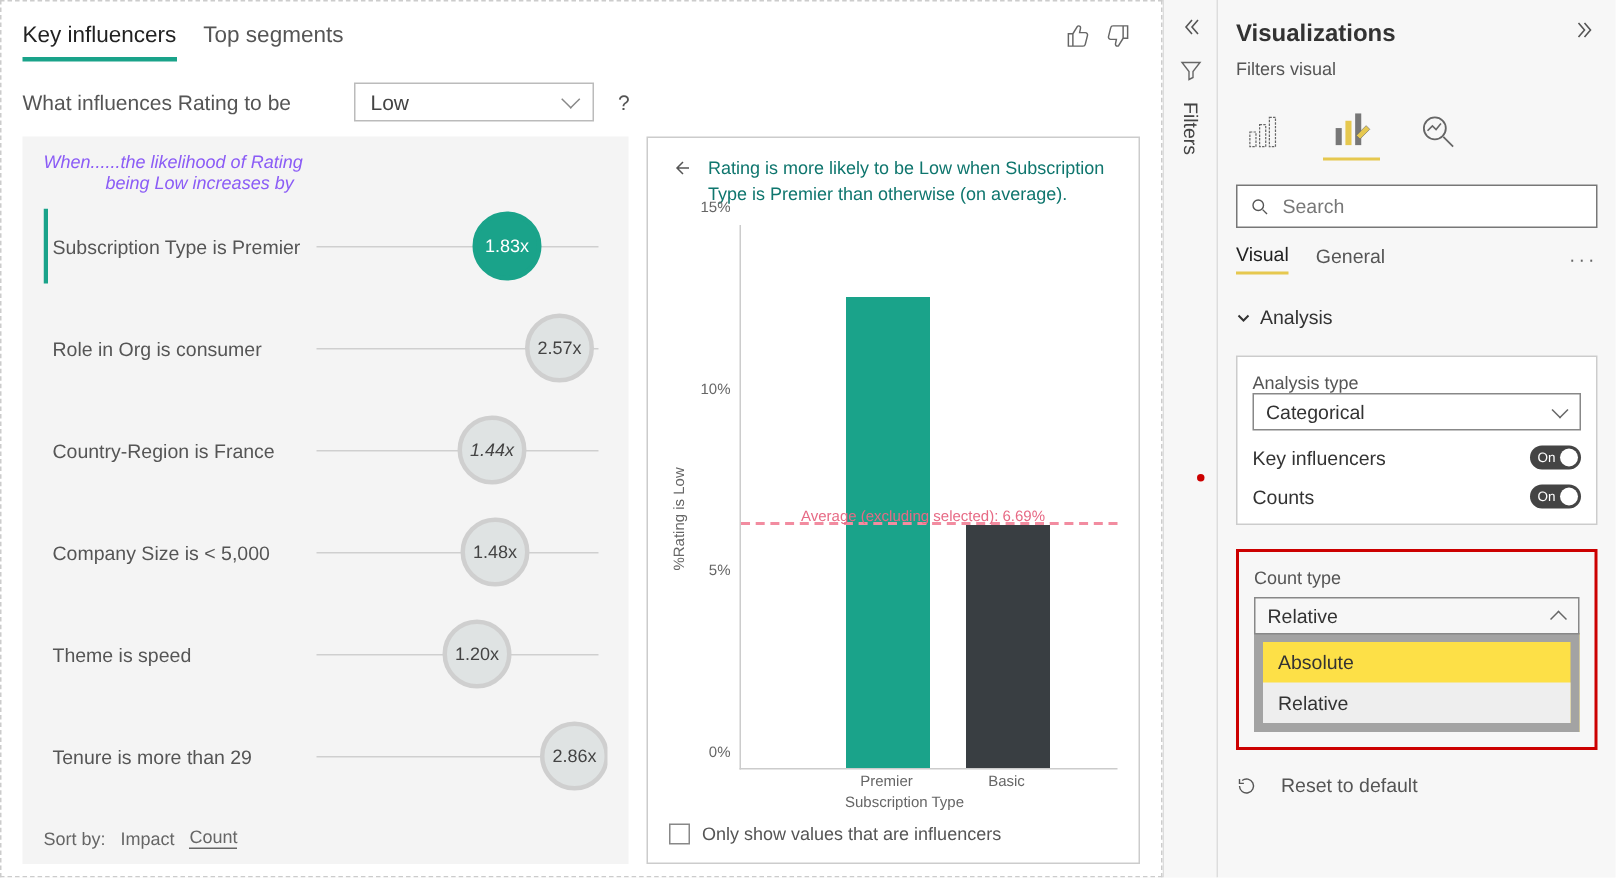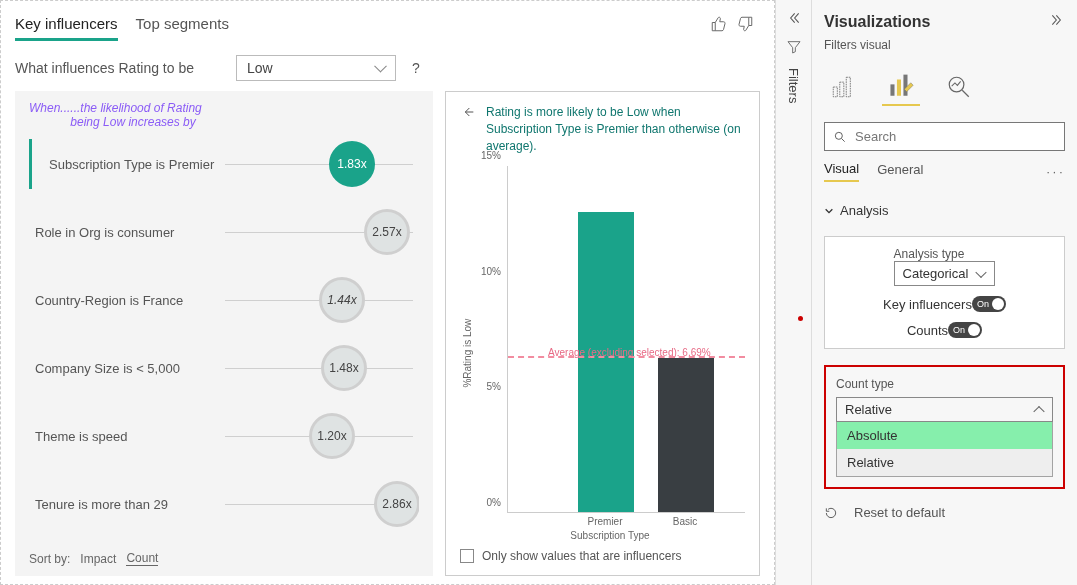--- a/index.html
+++ b/index.html
@@ -19,21 +19,21 @@
   .dropdown-ctl::after { content: ""; position: absolute; right: 10px; top: 50%; width: 8px; height: 8px; border-right: 1px solid #888; border-bottom: 1px solid #888; transform: translateY(-70%) rotate(45deg); }
   .help { color: #555; margin-left: 6px; }
 
   .body-row { display: flex; flex: 1; gap: 12px; }
   .influencers { flex: 0 0 400px; background: #f4f4f4; padding: 10px 14px; display: flex; flex-direction: column; }
   .inf-headers { display: flex; color: #8b5cf6; font-size: 12px; margin-bottom: 10px; font-style: italic; }
   .inf-headers .col2 { max-width: 160px; text-align: left; }
   .inf-list { flex: 1; display: flex; flex-direction: column; gap: 18px; overflow: hidden; }
   .inf-item { display: flex; align-items: center; justify-content: space-between; padding-left: 6px; }
   .inf-item .label { flex: 0 0 170px; color: #555; font-size: 13px; }
-  .inf-item.selected { border-left: 3px solid #1aa38a; padding-left: 17px; }
+  .inf-item.selected { border-left: 3px solid #1aa38a; padding-left: 3px; }
   .inf-item .track { flex: 1; height: 1px; background: #cfcfcf; margin: 0 6px; position: relative; }
   .bubble { width: 46px; height: 46px; border-radius: 50%; display: flex; align-items: center; justify-content: center; font-size: 12px; border: 3px solid #cfcfcf; background: #dfe3e3; color: #444; position: relative; }
   .bubble.teal { background: #1aa38a; border-color: #1aa38a; color: #fff; }
   .bub-wrap { flex: 0 0 200px; position: relative; height: 50px; }
   .bub-wrap .track { position: absolute; left: 0; right: 0; top: 50%; height: 1px; background: #cfcfcf; }
 
   .sort-row { padding-top: 12px; color: #666; font-size: 12px; display: flex; align-items: center; gap: 10px; }
   .sort-row .underlined { border-bottom: 1px solid #666; }
 
   
@@ -73,31 +73,31 @@
   .search-box span { color: #777; }
 
   .format-tabs { display: flex; gap: 18px; border-bottom: 1px solid transparent; align-items: center; }
   .ftab { font-size: 13px; padding-bottom: 4px; color: #555; }
   .ftab.active { color: #222; border-bottom: 2px solid #e6c84f; }
   .dots { margin-left: auto; color: #666; letter-spacing: 2px; }
 
   .section-head { display: flex; align-items: center; gap: 6px; font-size: 13px; color: #333; padding-top: 10px; }
   .section-head svg { width: 10px; height: 10px; fill: none; stroke: #333; stroke-width: 1.6; }
 
-  .field-block { border: 1px solid #ccc; background: #fff; padding: 10px 10px; margin-top: 8px; display: flex; flex-direction: column; gap: 10px; align-items: center; }
+  .field-block { border: 1px solid #ccc; background: #fff; padding: 10px 10px; margin-top: 8px; display: flex; flex-direction: column; gap: 10px; }
   .field-label { font-size: 12px; color: #555; }
   .field-select { border: 1px solid #888; padding: 4px 26px 4px 8px; position: relative; font-size: 13px; color: #333; }
   .field-select::after { content: ""; position: absolute; right: 9px; top: 50%; width: 7px; height: 7px; border-right: 1px solid #666; border-bottom: 1px solid #666; transform: translateY(-70%) rotate(45deg); }
   .select-up::after { transform: translateY(-30%) rotate(-135deg); }
   .toggle-row { display: flex; justify-content: space-between; align-items: center; }
   .toggle { width: 34px; height: 16px; border-radius: 10px; background: #444; position: relative; }
   .toggle::after { content: ""; width: 12px; height: 12px; border-radius: 50%; background: #fff; position: absolute; top: 2px; right: 2px; }
   .toggle .lbl { position: absolute; left: 5px; top: 0; font-size: 9px; color: #fff; line-height: 16px; }
 
-  .dropdown-open { border: 1px solid #a3a3a3; background: #86efac; margin-top: -1px; }
+  .dropdown-open { border: 6px solid #a3a3a3; background: #fde047; margin-top: -1px; }
   .dropdown-open .opt { padding: 6px 10px; font-size: 13px; color: #333; }
   .dropdown-open .opt.hl { background: #eee; }
 
   .red-box { border: 2px solid #c00; padding: 10px; margin-top: 6px; }
 
   .reset-row { display: flex; align-items: center; gap: 16px; font-size: 13px; color: #555; padding-top:6px; }
   .reset-row svg { width: 14px; height: 14px; fill: none; stroke: #555; stroke-width: 1.6; }
 
   .collapse-arrows svg { width: 16px; height: 16px; fill: none; stroke: #555; stroke-width: 1.6; }
   .red-dot { position:absolute; width:5px;height:5px;border-radius:50%;background:#c00; left:-14px; top:316px;}

